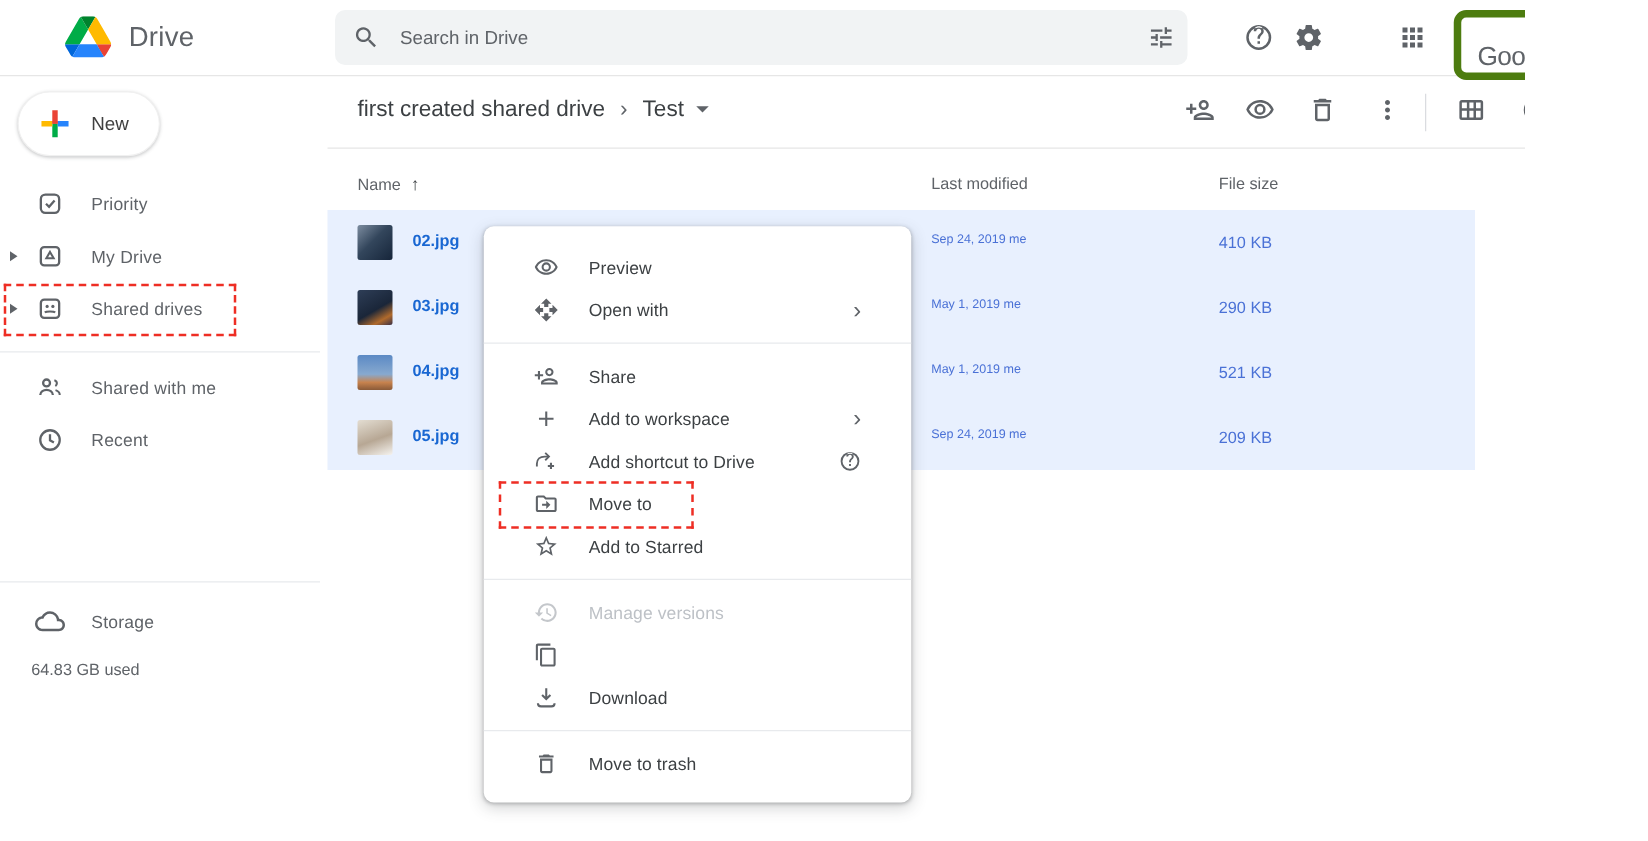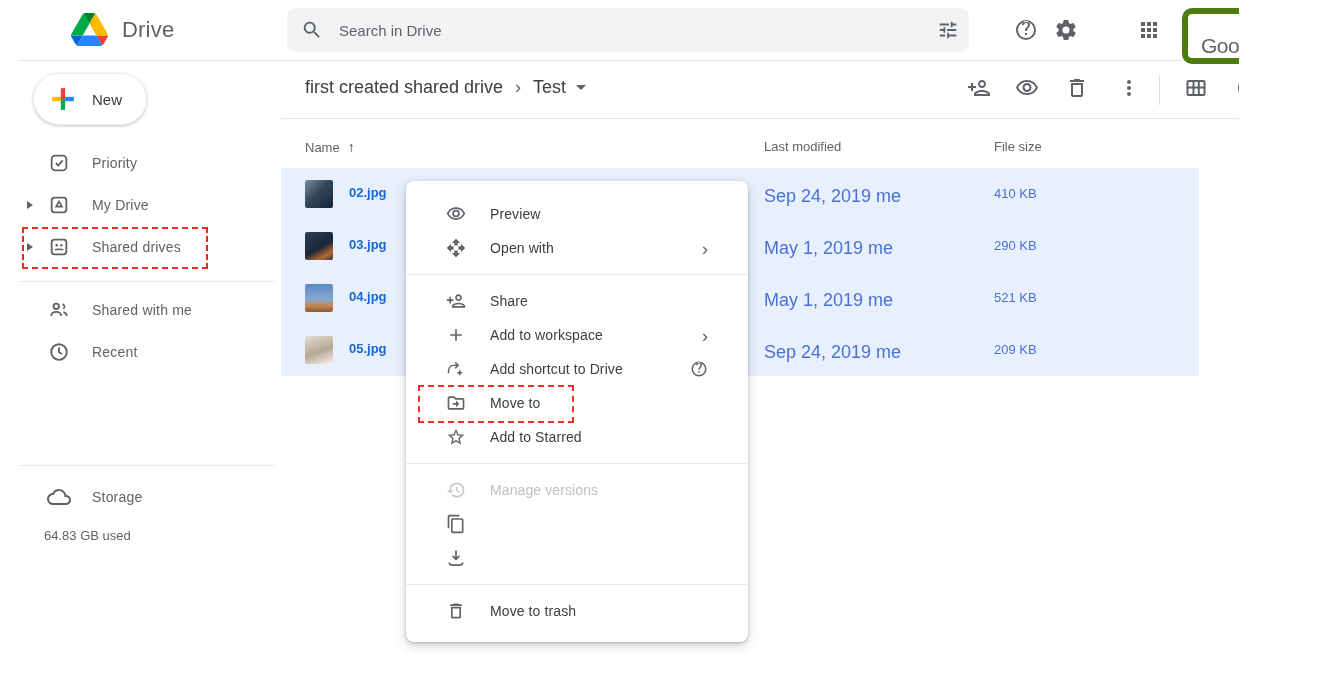--- a/index.html
+++ b/index.html
@@ -1,16 +1,16 @@
 <!DOCTYPE html>
 <html><head>
 <meta charset="utf-8">
 <style>
   html,body{margin:0;padding:0;background:#fff;font-family:"Liberation Sans",sans-serif;}
-  .screen{position:relative;width:1220px;height:673px;background:#fff;overflow:hidden;color:#3c4043;margin-left:19px;}
+  .screen{position:relative;width:1220px;height:673px;background:#fff;overflow:hidden;color:#3c4043;}
   svg{display:block;}
 
   
   .topbar{position:absolute;top:0;left:0;width:1318px;height:60px;background:#fff;border-bottom:1px solid #e6e6e6;z-index:5;}
   .logo-area{position:absolute;left:52px;top:13px;display:flex;align-items:center;gap:14px;}
   .logo-text{font-size:22px;color:#5f6368;letter-spacing:.2px;}
   .searchbar{position:absolute;left:268px;top:8px;width:682px;height:44px;background:#f1f3f4;border-radius:8px;display:flex;align-items:center;}
   .search-glyph{margin-left:14px;}
   .search-placeholder{margin-left:16px;font-size:15px;color:#5f6368;flex:1;}
   .tune-btn{margin-right:10px;}
@@ -48,21 +48,21 @@
   .col-size{position:absolute;left:713px;top:7px;}
 
   .rows{position:absolute;left:262px;top:168px;width:918px;}
   .file-row{height:52px;background:#e8f0fe;position:relative;cursor:pointer;}
   .thumb{position:absolute;left:24px;top:12px;width:28px;height:28px;border-radius:2px;}
   .thumb-1{background:linear-gradient(135deg,#7d8da0 0%,#33465c 45%,#16253a 100%);}
   .thumb-2{background:linear-gradient(150deg,#2e3e57 0%,#1a2639 55%,#b06a2c 80%,#3a3046 100%);}
   .thumb-3{background:linear-gradient(180deg,#5b89c4 0%,#87a9cf 55%,#c8834e 78%,#8a5a38 100%);}
   .thumb-4{background:linear-gradient(160deg,#e3ddd2 0%,#b7a794 55%,#f5f3ef 100%);}
   .fname{position:absolute;left:68px;top:17px;font-size:13px;font-weight:bold;color:#1967d2;}
-  .fdate{position:absolute;left:483px;top:18px;font-size:18px;color:#4a71d6;}
+  .fdate{position:absolute;left:483px;top:18px;font-size:10px;color:#4a71d6;}
   .fsize{position:absolute;left:713px;top:18px;font-size:13px;color:#4a71d6;}
 
   
   .ctx-menu{position:absolute;left:387px;top:181px;width:342px;background:#fff;border-radius:8px;box-shadow:0 1px 3px rgba(60,64,67,.3),0 4px 12px rgba(60,64,67,.22);z-index:20;}
   .ctx-section{border-bottom:1px solid #e8eaed;padding:9px 0;}
   .ctx-section:first-child{padding-top:16px;}
   .ctx-section:last-child{border-bottom:none;padding-bottom:14px;}
   .ctx-item{height:34px;display:flex;align-items:center;padding:0 40px;cursor:pointer;}
   .ctx-ic{width:20px;height:20px;display:flex;align-items:center;justify-content:center;}
   .ctx-label{margin-left:24px;font-size:14px;color:#3c4043;flex:1;letter-spacing:.1px;}
@@ -378,20 +378,21 @@
             </svg>
         </span>
       </div>
       <div class="ctx-item">
         <span class="ctx-ic">
           <svg width="20" height="20" viewBox="0 0 24 24" fill="none" stroke="#5f6368" stroke-width="2">
               <path d="M12 3v10M8 9.5l4 4 4-4"></path>
               <path d="M4 17.5c0 2 1.3 3 3 3h10c1.7 0 3-1 3-3"></path>
             </svg>
         </span>
+        <span class="ctx-label">Download</span>
       </div>
     </div>
 
     <div class="ctx-section">
       <div class="ctx-item">
         <span class="ctx-ic">
           <svg width="20" height="20" viewBox="0 0 24 24" fill="#5f6368">
               <path d="M16 9v10H8V9h8m-1.5-6h-5l-1 1H5v2h14V4h-3.5l-1-1zM18 7H6v12c0 1.1.9 2 2 2h8c1.1 0 2-.9 2-2V7z"></path>
             </svg>
         </span>

